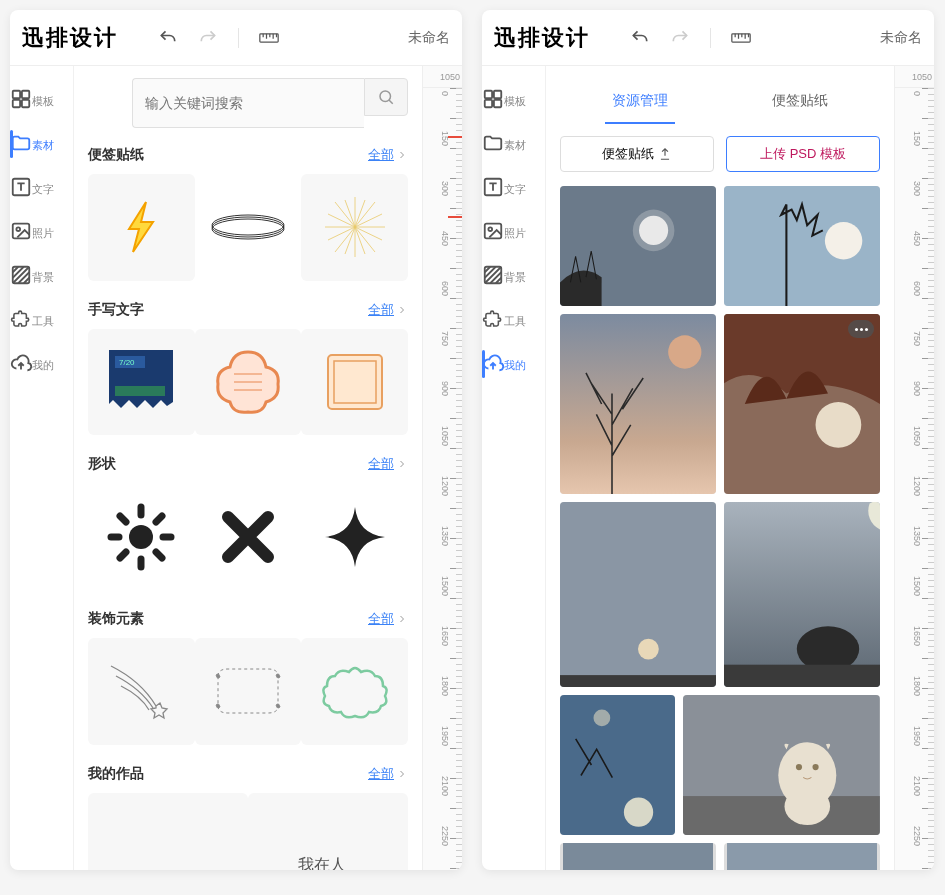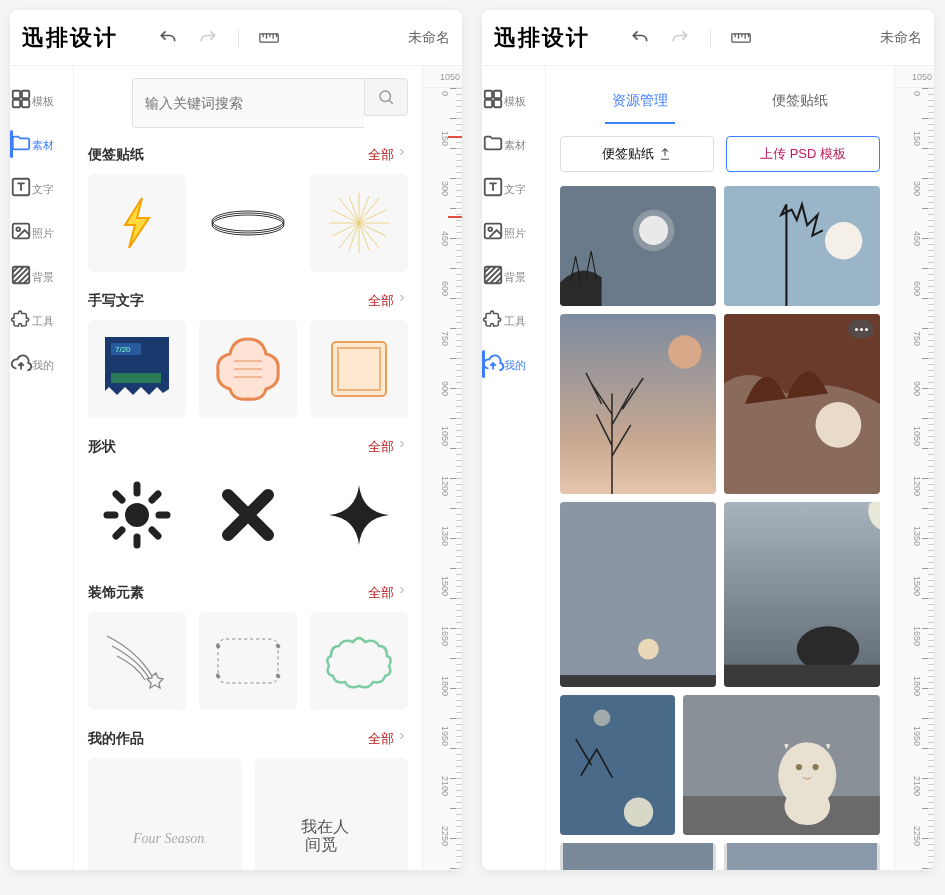--- a/index.html
+++ b/index.html
@@ -125,22 +125,22 @@
   display: flex; align-items: center; justify-content: center; cursor: pointer;
 }
 
 
 .cat { margin-bottom: 16px; }
 .cat-head {
   display: flex; align-items: center; justify-content: space-between;
   padding: 4px 0 10px;
 }
 .cat-title { font-size: 14px; font-weight: 600; color: #333; }
-.cat-all { font-size: 13px; color: #b91c1c; display: flex; align-items: flex-start; gap: 2px; cursor: pointer; }
-.cat-grid { display: flex; gap: 13px; }
+.cat-all { font-size: 13px; color: #3b82f6; display: flex; align-items: center; gap: 2px; cursor: pointer; text-decoration: underline; }
+.cat-grid { display: flex; gap: 0; }
 .thumb {
   flex: 1; aspect-ratio: 1; background: #f7f7f7; border-radius: 6px;
   display: flex; align-items: center; justify-content: center;
   overflow: hidden; cursor: pointer;
 }
 
 
 .tabs { display: flex; height: 46px; border-bottom: none; }
 .tab {
   flex: 1; display: flex; align-items: center; justify-content: center;

